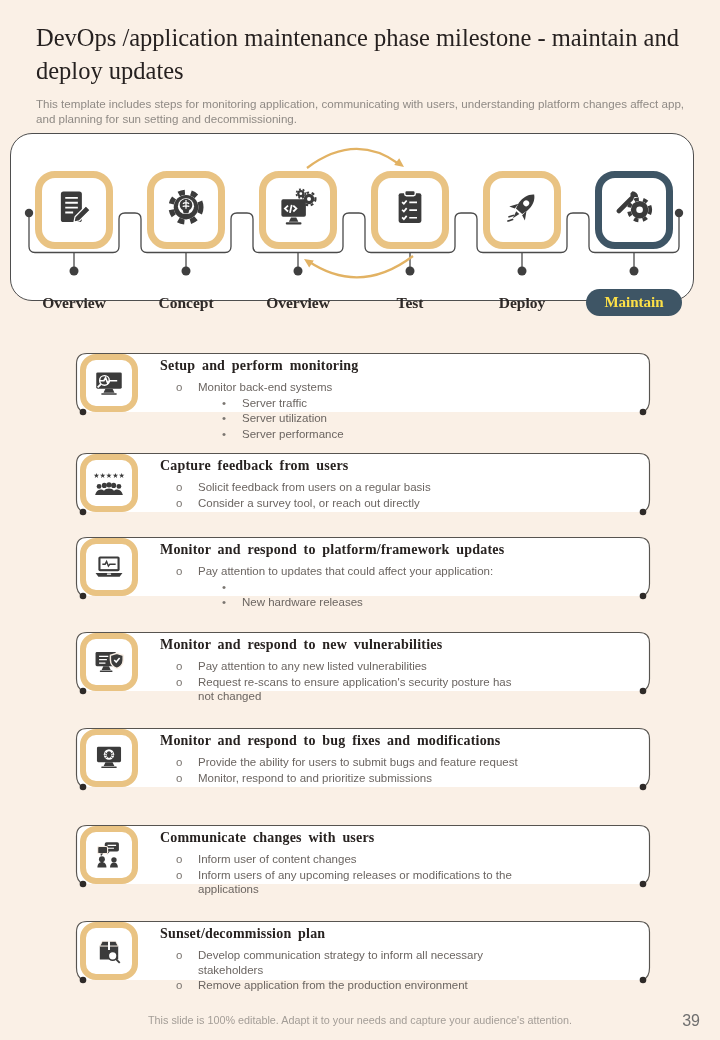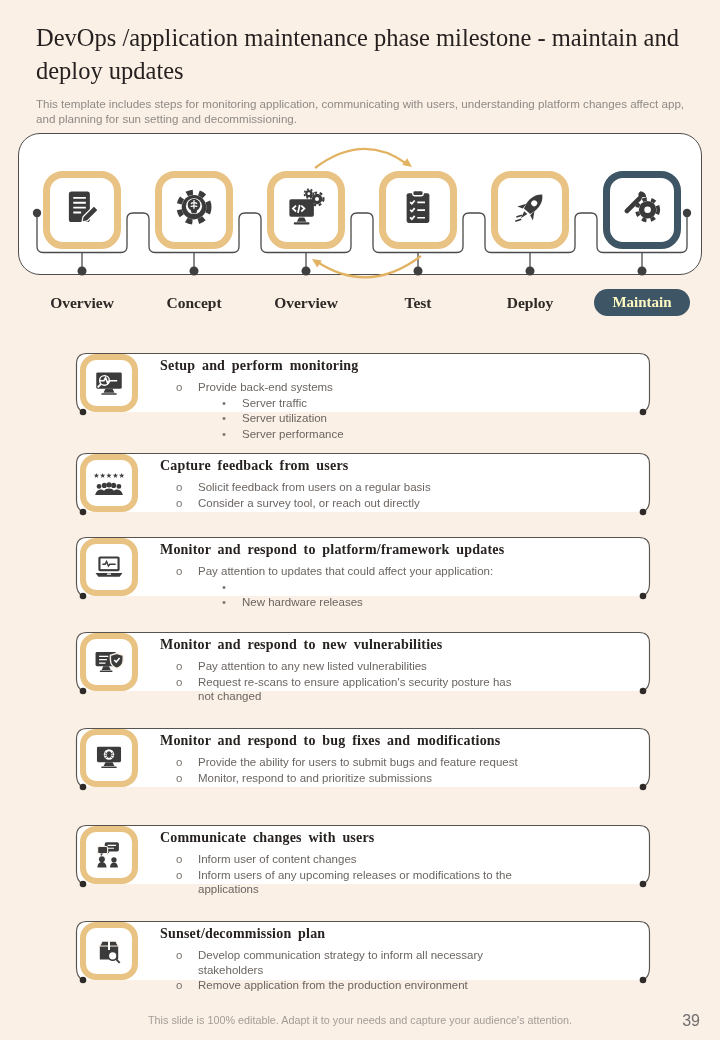--- a/index.html
+++ b/index.html
@@ -9,30 +9,30 @@
   *{box-sizing:border-box;}
   html,body{margin:0;padding:0;}
   body{width:720px;height:1040px;background:var(--bg);font-family:"Liberation Sans",sans-serif;position:relative;overflow:hidden;}
   .slide{position:absolute;inset:0;}
 
   .page-title{position:absolute;left:36px;top:22px;width:652px;margin:0;
     font-family:"Liberation Serif",serif;font-weight:normal;font-size:24.5px;line-height:1.34;color:#262120;}
   .page-subtitle{position:absolute;left:36px;top:96px;width:652px;margin:0;
     font-size:11.6px;line-height:1.32;color:#8F8A85;}
 
-  .timeline{position:absolute;left:18px;top:133px;width:684px;height:142px;background:#fff;
+  .timeline{position:absolute;left:10px;top:133px;width:684px;height:168px;background:#fff;
     border:1.3px solid #4E4E4E;border-radius:22px;}
   .tl-svg{position:absolute;left:0;top:0;width:684px;height:200px;z-index:1;overflow:visible;}
   .stage-box{position:absolute;top:37px;width:78px;height:78px;border:7px solid var(--gold);
     border-radius:20px;background:#fff;display:flex;align-items:center;justify-content:center;z-index:2;}
   .stage-box.active{border-color:var(--slate);}
   .stage-box svg{width:42px;height:42px;}
   .stage-label{position:absolute;top:160px;width:112px;text-align:center;z-index:2;
     font-family:"Liberation Serif",serif;font-weight:bold;font-size:15.5px;color:#2E2927;}
-  .stage-label.active{width:96px;top:155px;background:var(--slate);color:#fef9c3;border-radius:16px;padding:5px 0;font-size:15px;}
+  .stage-label.active{width:96px;top:155px;background:var(--slate);color:#fde047;border-radius:16px;padding:5px 0;font-size:15px;}
 
   .cards{position:absolute;left:0;top:0;width:720px;height:981px;}
   .card{position:absolute;left:75px;width:578px;height:66px;}
   .card-border{position:absolute;left:0;top:0;width:578px;height:70px;overflow:visible;}
   .card-icon{position:absolute;left:5px;top:3px;width:58px;height:58px;border:6px solid var(--gold);
     border-radius:16px;background:#fff;display:flex;align-items:center;justify-content:center;}
   .card-icon svg{width:34px;height:34px;}
   .card-body{position:absolute;left:85px;top:7px;width:478px;}
   .card-title{margin:0;font-family:"Liberation Serif",serif;font-weight:bold;font-size:14px;color:#272220;word-spacing:3px;letter-spacing:.2px;}
   .card-items{list-style:none;margin:6px 0 0 0;padding:0;font-size:11.5px;line-height:1.27;color:var(--body);}
@@ -173,21 +173,21 @@
             <path d="M5.6 10.4h2.8l1.2-2.2 1.5 4 1.3-1.8h5.4" stroke="#fff" stroke-width="1.1" fill="none"></path>
             <circle cx="8.8" cy="10.2" r="3.4" fill="none" stroke="#fff" stroke-width="1"></circle>
             <path d="M6.3 12.8l-2.3 2.3" stroke="#fff" stroke-width="1.3"></path>
           </svg>
         </div>
     <div class="card-body">
       <h3 class="card-title">Setup and perform monitoring</h3>
       <ul class="card-items">
         <li class="lv1">
               <span class="marker">o</span>
-              <span class="bullet-text">Provide back-end systems</span>
+              <span class="bullet-text">Monitor back-end systems</span>
             </li>
             <li class="lv2">
               <span class="marker">•</span>
               <span class="bullet-text">Server traffic</span>
             </li>
             <li class="lv2">
               <span class="marker">•</span>
               <span class="bullet-text">Server utilization</span>
             </li>
             <li class="lv2">

